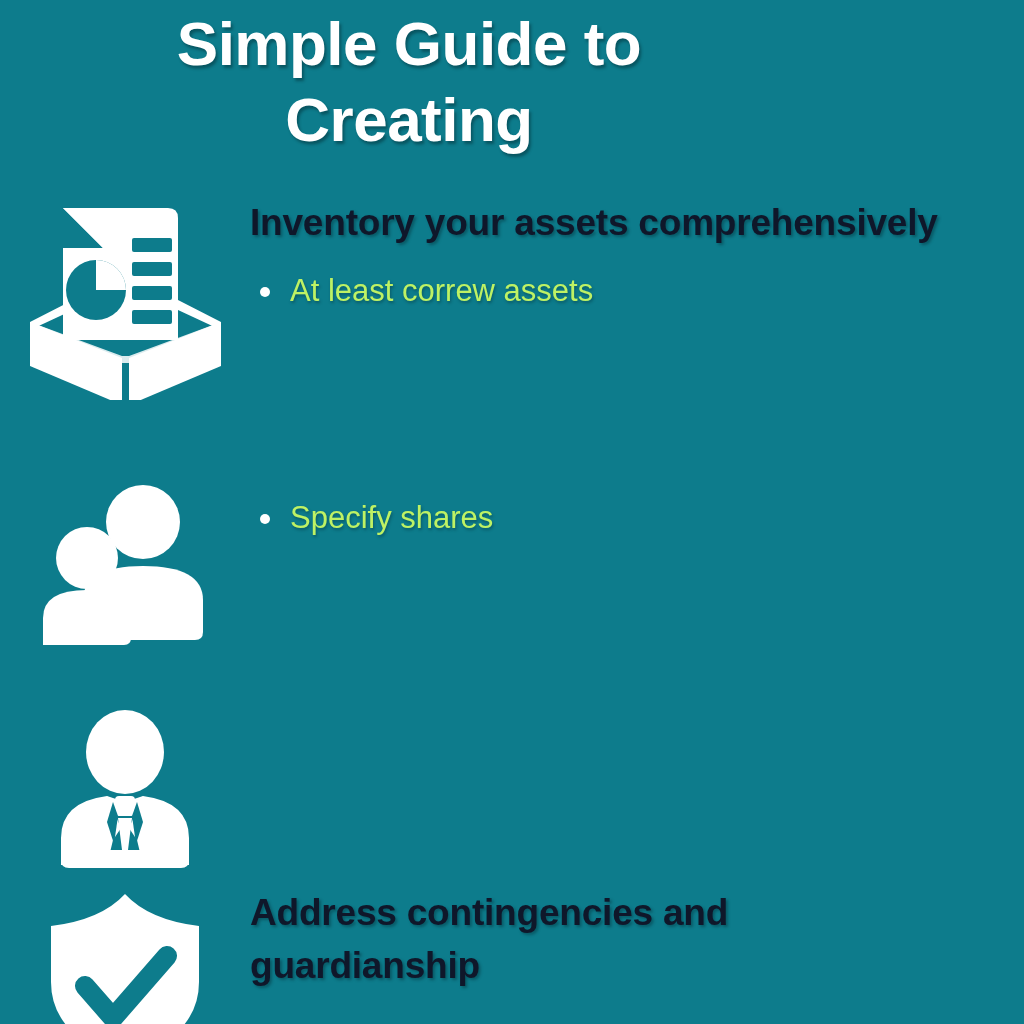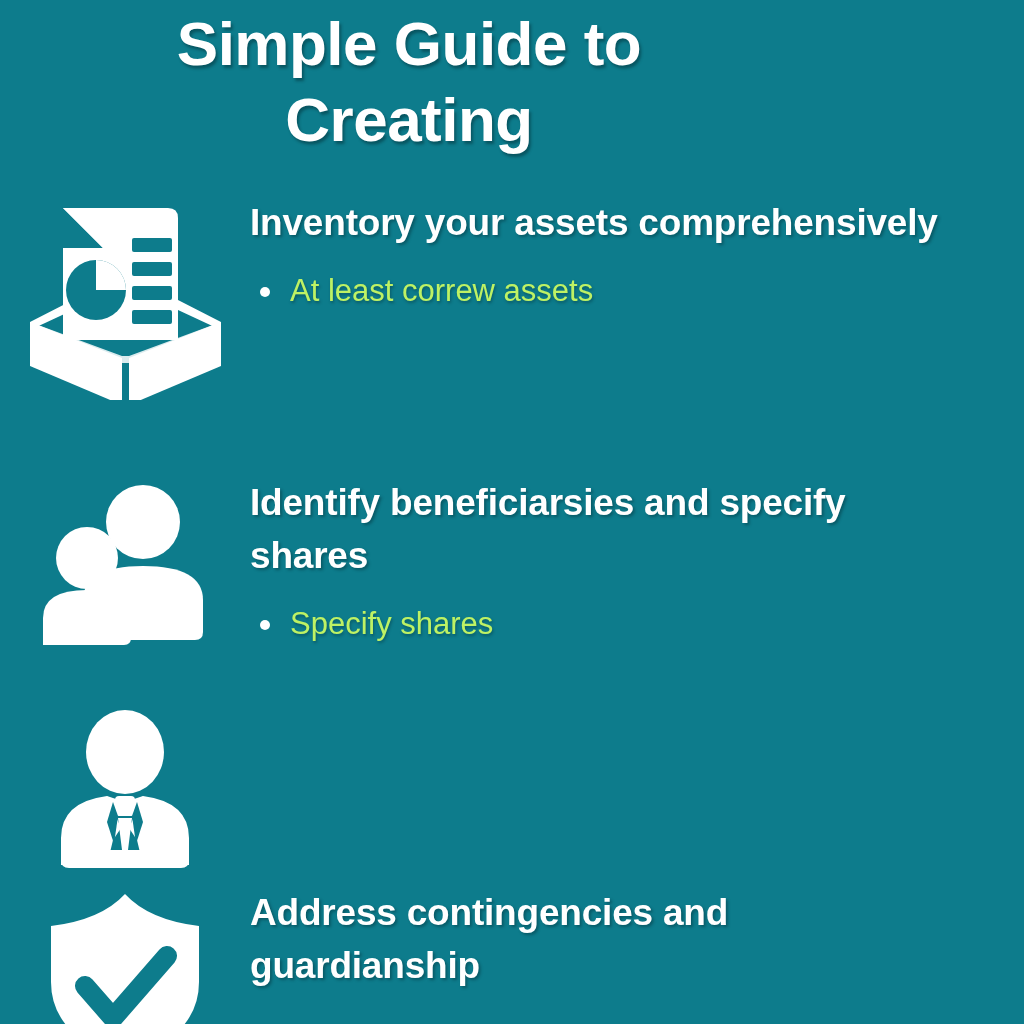--- a/index.html
+++ b/index.html
@@ -63,21 +63,21 @@
     display: flex;
     justify-content: center;
     align-items: flex-start;
     padding-top: 4px;
   }
   .step-body {
     flex: 1;
     padding-right: 80px;
   }
   .step-heading {
-    color: #ffffff;
+    color: #0f172a;
     font-size: 37px;
     font-weight: bold;
     line-height: 53px;
     letter-spacing: -0.2px;
     margin: 0;
     text-shadow: 2px 2px 3px rgba(0, 38, 45, 0.4);
   }
   .bullets {
     list-style: none;
     margin: 18px 0 0 0;
@@ -164,21 +164,20 @@
 
             <circle cx="108" cy="42" r="37" fill="#ffffff"></circle>
             <path d="M48 160 L48 120 Q48 86 108 86 Q168 86 168 120 L168 152 Q168 160 160 160 Z" fill="#ffffff"></path>
 
             <circle cx="52" cy="78" r="31" fill="#ffffff"></circle>
             <path d="M8 165 L8 138 Q8 110 52 110 Q96 110 96 138 L96 158 Q96 165 89 165 Z" fill="#ffffff"></path>
           </svg>
         </span>
       </div>
       <div class="step-body">
-        <div class="step-heading">Identify beneficiarsies and specify shares</div>
         <ul class="bullets">
           <li class="bullet">Specify shares</li>
         </ul>
       </div>
     </div>
 
     <div class="step step-3">
       <div class="step-icon">
         <span>
           <svg class="icon-svg" width="140" height="160" viewBox="0 0 140 160" xmlns="http://www.w3.org/2000/svg">

